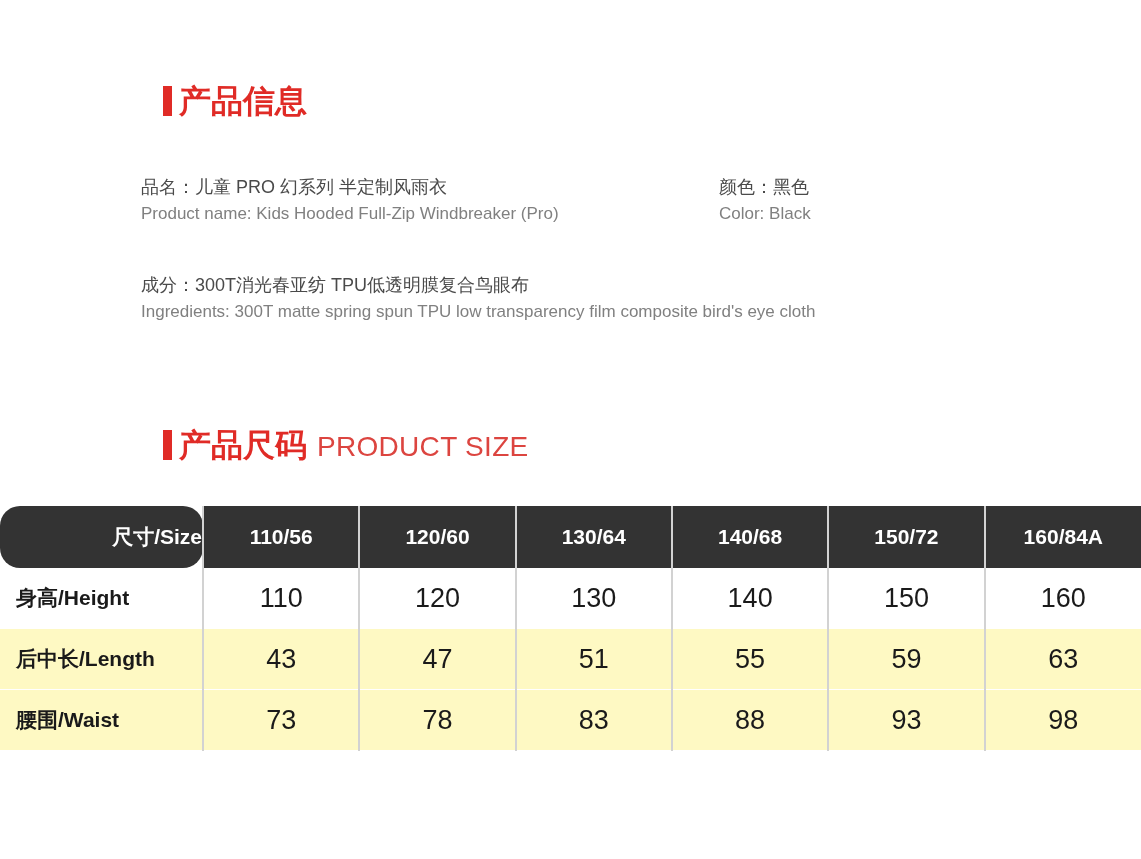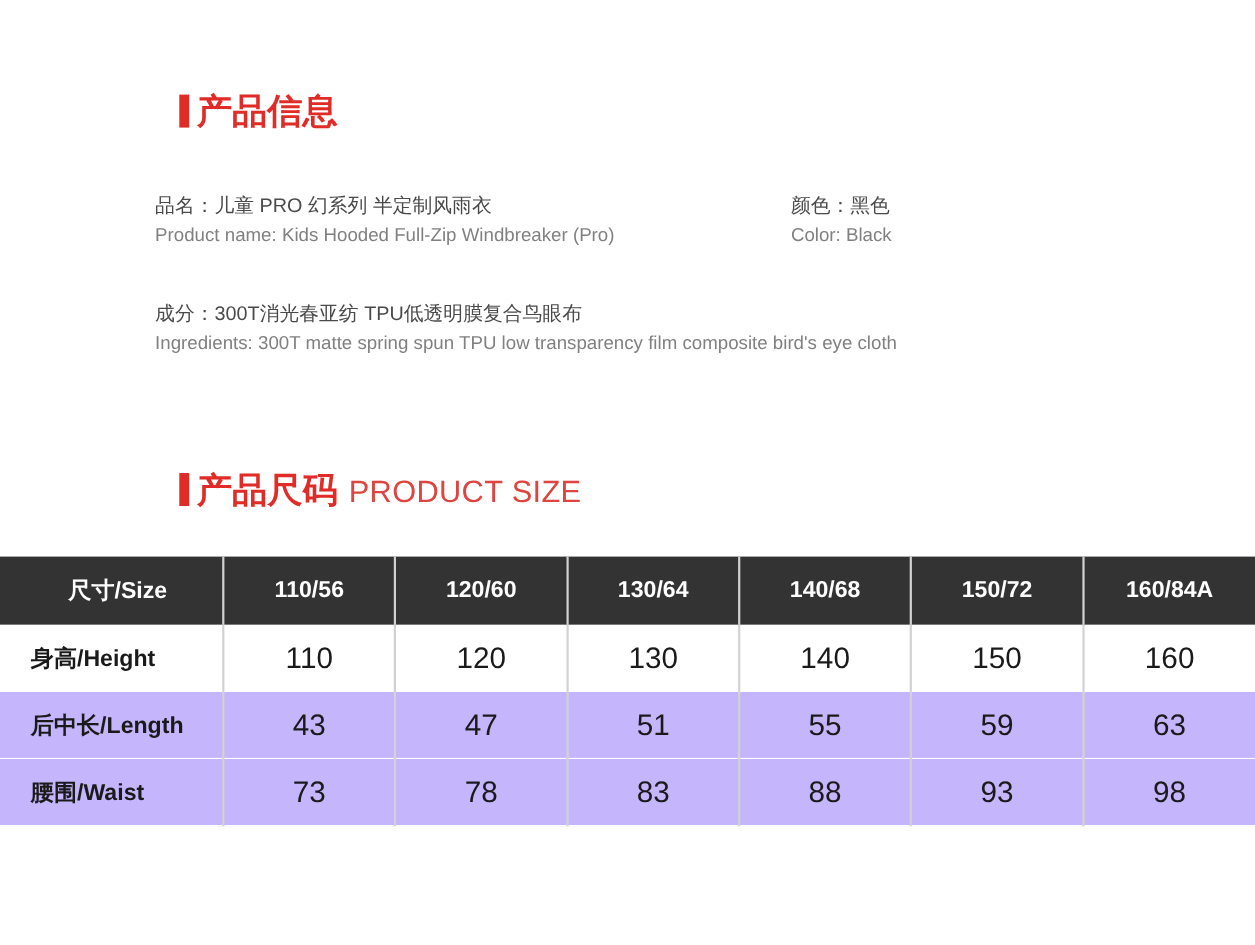--- a/index.html
+++ b/index.html
@@ -90,43 +90,44 @@
     color: #ffffff;
     font-size: 21px;
     font-weight: bold;
     height: 62px;
     border-right: 2px solid #d2d2d2;
     text-align: center;
     padding: 0;
   }
   #size-table thead th:last-child { border-right: none; }
   #size-table thead th.hdr-label {
-    text-align: center;
+    text-align: right;
     padding-left: 12px;
+    border-radius: 20px;
   }
 
   #size-table tbody td {
     font-size: 27px;
     color: #1a1a1a;
     height: 60px;
     text-align: center;
     border-right: 2px solid #d2d2d2;
     border-bottom: 1px solid #ffffff;
     padding: 0;
     font-weight: normal;
   }
   #size-table tbody td:last-child { border-right: none; }
   #size-table tbody td.row-label {
     text-align: left;
-    padding-left: 28px;
+    padding-left: 16px;
     font-weight: bold;
     font-size: 21px;
   }
   #size-table tbody tr.odd td { background: #ffffff; }
-  #size-table tbody tr.even td { background: #c4b5fd; }
+  #size-table tbody tr.even td { background: #fef9c3; }
 </style>
 </head>
 <body>
 
 <div class="section-heading" id="heading-product-information">
   <span class="heading-bar"></span>
   <span class="heading-cn">产品信息</span>
 </div>
 
 <div class="info-block" id="info-product-name">

